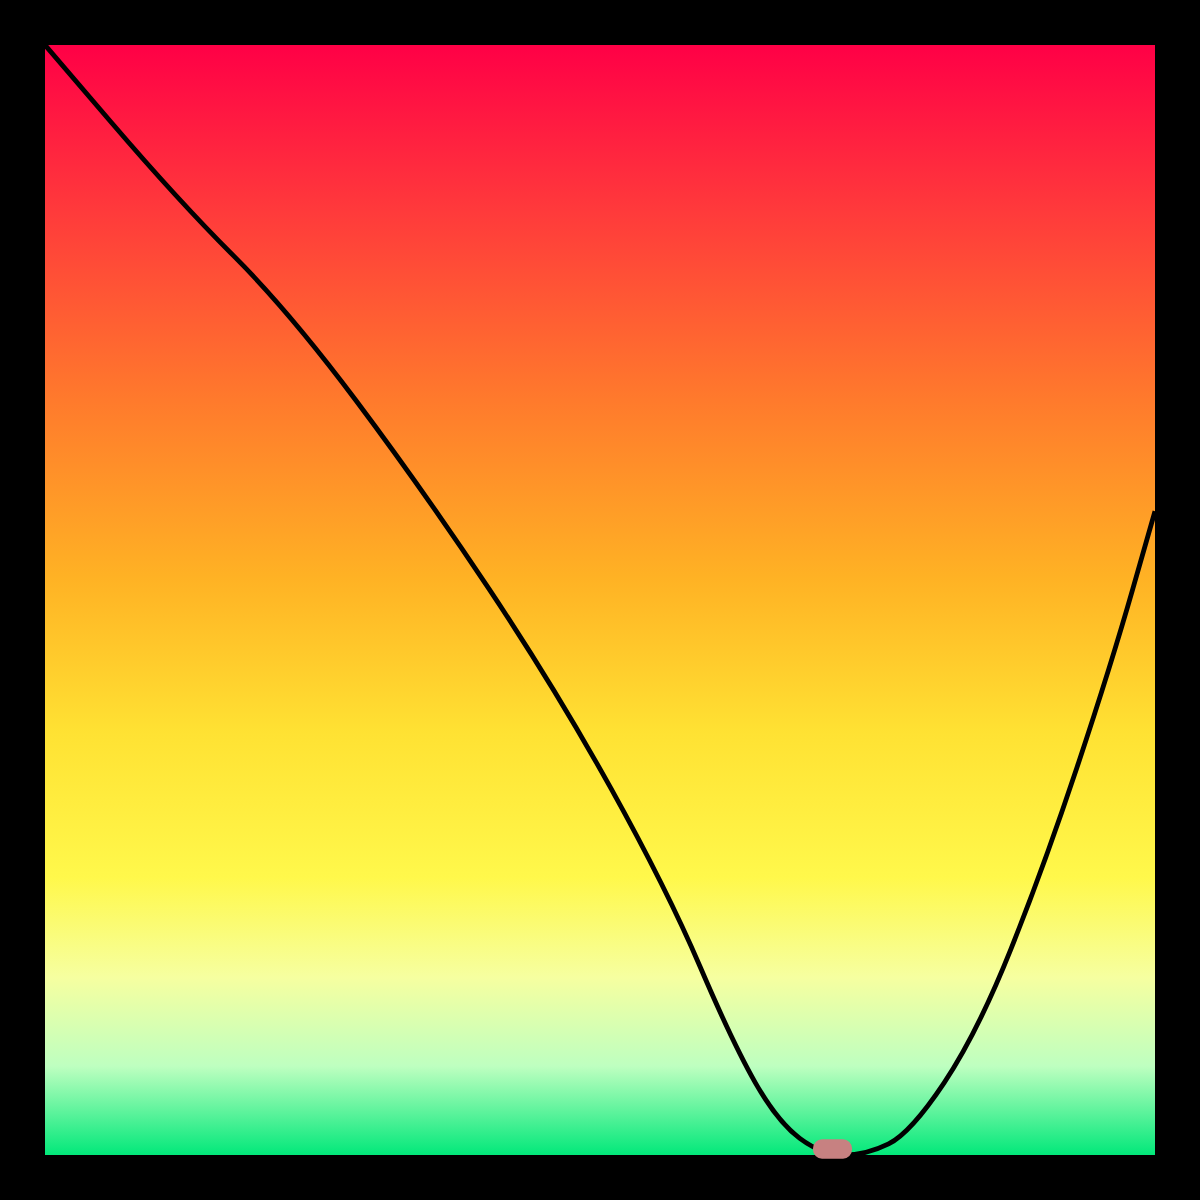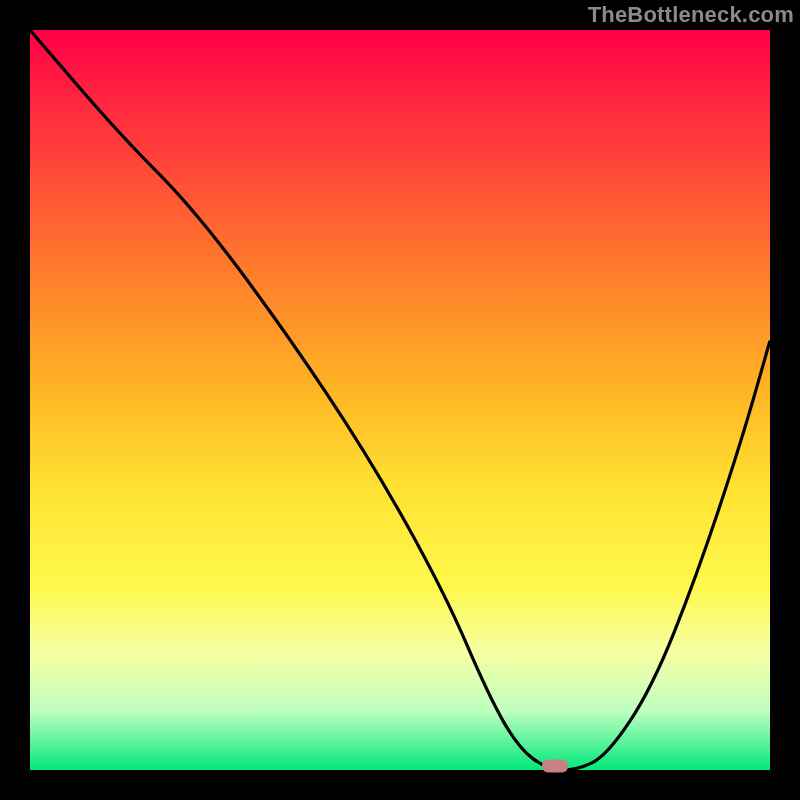--- a/index.html
+++ b/index.html
@@ -69,21 +69,20 @@
     background: #c78181;
     border-radius: 6px;
     transform: translate(-50%, -50%);
     z-index: 2;
   }
 </style>
 </head>
 <body>
 
 <div class="container">
-  <div class="watermark">TheBottleneck.com</div>
 
   <div class="frame">
     <div class="plot-bg"></div>
     <svg class="curve" viewBox="0 0 740 740" preserveAspectRatio="none">
       <path id="curve-path" d="M 0.0 0.0 Q 0.0 0.0 44.4 51.8 Q 88.8 103.6 125.8 140.6 Q 162.8 177.6 207.2 236.8 Q 251.6 296.0 296.0 362.6 Q 340.4 429.2 377.4 495.8 Q 414.4 562.4 436.6 614.2 Q 458.8 666.0 473.6 691.9 Q 488.4 717.8 503.2 728.9 Q 518.0 740.0 532.8 740.0 Q 547.6 740.0 562.4 732.6 Q 577.2 725.2 599.4 691.9 Q 621.6 658.6 643.8 603.1 Q 666.0 547.6 688.2 481.0 Q 710.4 414.4 725.2 362.6 T 740.0 310.8" fill="none" stroke="#000" stroke-width="3.2"></path>
     </svg>
     <div id="marker" class="marker" style="left: 525.4px; top: 736px;"></div>
   </div>
 </div>
 

